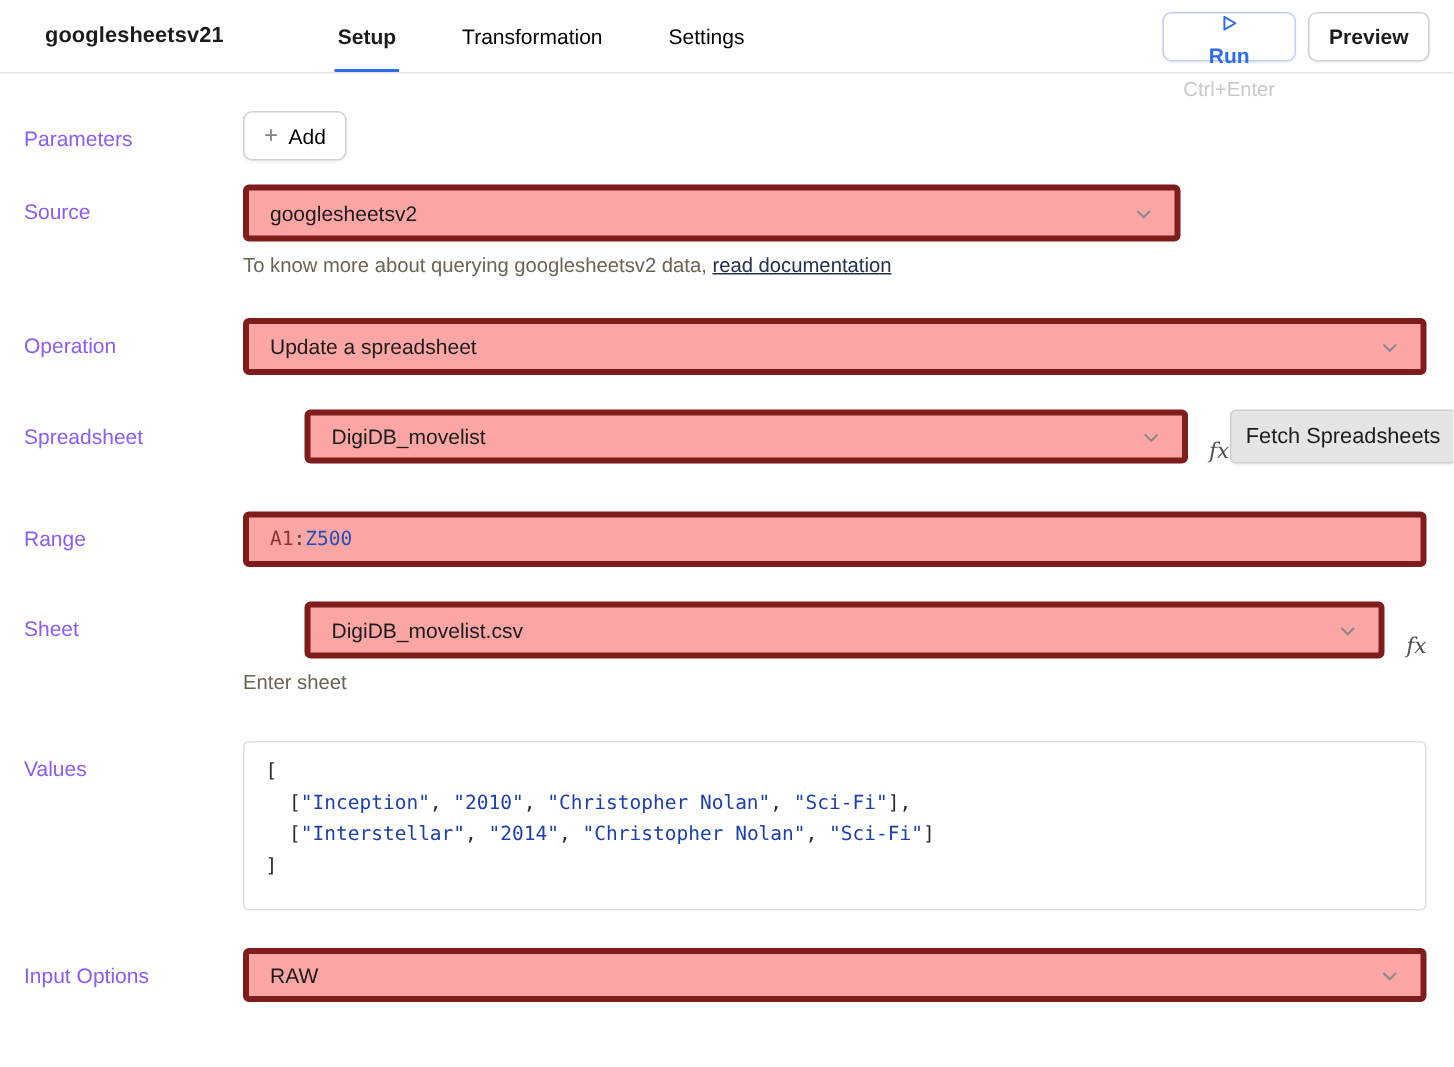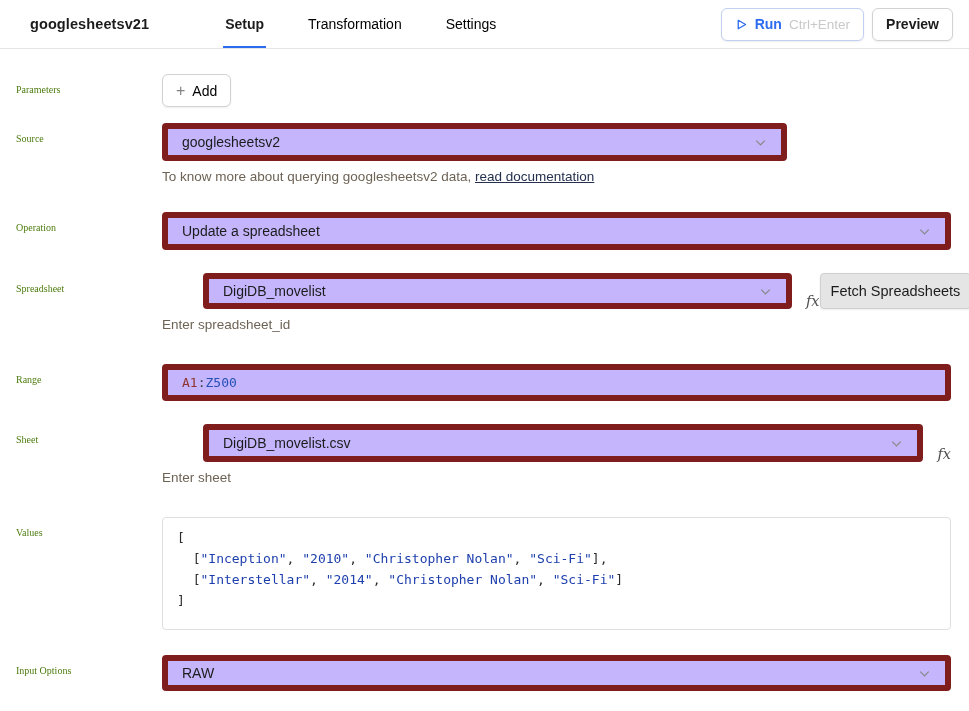--- a/index.html
+++ b/index.html
@@ -9,29 +9,29 @@
     font-family:"Liberation Sans", sans-serif; color:#1c1c1c; position:relative;
   }
   
   .header { height:49px; border-bottom:1px solid #e4e4e4; display:flex; align-items:center; padding:0 16px 0 30px; }
   .title { font-size:14.5px; font-weight:700; letter-spacing:.1px; }
   .tabs { display:flex; margin-left:74px; height:100%; column-gap:24px; align-self:stretch;gap:40px; }
   .tab { display:flex; align-items:center; font-size:14px; color:#000000; cursor:pointer; padding:0 2px; border-bottom:2px solid transparent; border-top:2px solid transparent; }
   .tab.active { color:#1c1c1c; font-weight:600; border-bottom-color:#2d6bf0; }
   .actions { margin-left:auto; display:flex; gap:8px; }
   .btn { border-radius:6px; border:1px solid #d2d2d2; background:#fff; height:33px; display:inline-flex; align-items:center; gap:7px; padding:0 13px; font-size:14px; font-weight:600; cursor:pointer; box-shadow:0 1px 2px rgba(0,0,0,.07); font-family:inherit; }
-  .btn-run { border-color:#c2d0f2; color:#2d6bf0; }
+  .btn-run { border-color:#c2d0f2; color:#2d6bf0;flex-direction:column; }
   .btn-run .shortcut { color:#c9c9c9; font-weight:400; font-size:13.5px; }
   .btn-preview { color:#1c1c1c; }
   
   .content { padding:25px 18px 0 16px; }
   .row { display:flex; }
-  .label-col { flex:0 0 146px; font-size:10px; color:#4d7c0f; padding-top:10px;font-family:Liberation Serif, serif; }
+  .label-col { flex:0 0 146px; font-size:14px; color:#8b5cf6; padding-top:10px; }
   .field-col { flex:1; min-width:0; }
-  .control { height:38px; border:6px solid #7f1d1d; border-radius:4px; background:#c4b5fd; display:flex; align-items:center; padding:0 13px 0 14px; font-size:14px; color:#1c1c1c; }
+  .control { height:38px; border:4px solid #7f1d1d; border-radius:4px; background:#fca5a5; display:flex; align-items:center; padding:0 13px 0 14px; font-size:14px; color:#1c1c1c; }
   .dropdown { justify-content:space-between; cursor:pointer; }
   .chevron { display:flex; align-items:center; }
   .helper { margin-top:8px; font-size:13.5px; color:#6d6355; }
   .doc-link { color:#24304e; text-decoration:underline; cursor:pointer; }
   .inline { display:flex; align-items:flex-end;margin-left:41px; }
   .fx { font-family:"DejaVu Serif", serif; font-style:italic; font-size:14.5px; color:#4f4f4f; margin-left:14px; cursor:pointer; white-space:nowrap; }
   .btn-fetch { margin-left:auto; height:36px; border:1px solid #cfcfcf; border-radius:4px; background:#e5e5e5; font-size:14.5px; color:#1c1c1c; padding:0 10px; cursor:pointer; box-shadow:0 1px 2px rgba(0,0,0,.08); font-family:inherit; white-space:nowrap; }
   .code { font-family:"DejaVu Sans Mono", monospace; font-size:13px; }
   .cell-a { color:#8f3430; }
   .cell-sep { color:#3c3c3c; }
@@ -129,21 +129,20 @@
             <span>DigiDB_movelist</span>
             <span class="chevron">
               <svg width="15" height="15" viewBox="0 0 16 16">
                   <path d="M3.5 6l4.5 4.5L12.5 6" fill="none" stroke="#8a8a8a" stroke-width="1.4"></path>
                 </svg>
             </span>
           </div>
           <span class="fx">fx</span>
           <button class="btn-fetch">Fetch Spreadsheets</button>
         </div>
-        <div class="helper">Enter spreadsheet_id</div>
       </div>
     </div>
 
     <div class="row mb-range">
       <div class="label-col">Range</div>
       <div class="field-col">
         <div class="control code" style="height:37px;">
           <span class="cell-a">A1</span>
             <span class="cell-sep">:</span>
             <span class="cell-b">Z500</span>

